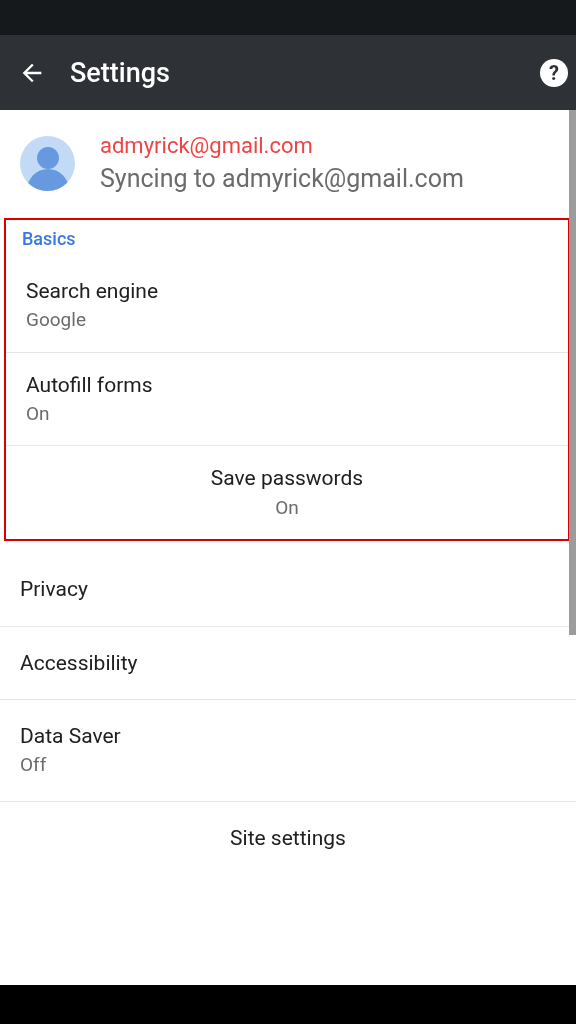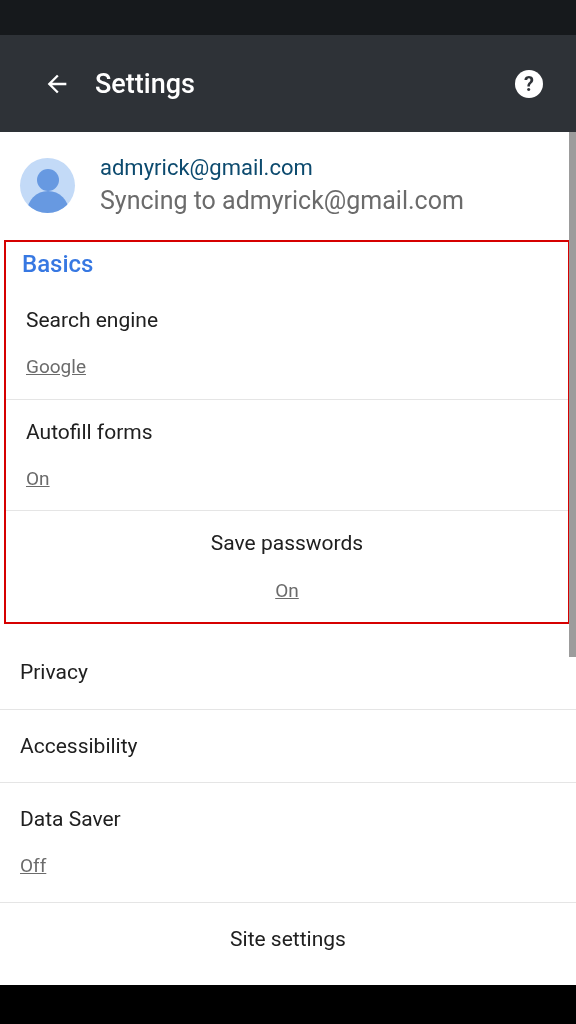--- a/index.html
+++ b/index.html
@@ -13,25 +13,25 @@
       height: 1024px;
       background: #fff;
       overflow: hidden;
       position: relative;
     }
     .status-bar {
       height: 35px;
       background: #16191c;
     }
     .app-bar {
-      height: 97px;
+      height: 75px;
       background: #2e3237;
       display: flex;
       align-items: center;
-      padding: 0 33px;
+      padding: 0 8px;
       color: #fff;
     }
     .back-btn {
       width: 48px;
       height: 48px;
       display: flex;
       align-items: center;
       justify-content: center;
       cursor: pointer;
     }
@@ -100,30 +100,30 @@
       width: 42px;
       height: 26px;
       background: #6799e1;
       border-radius: 26px 26px 0 0;
       position: absolute;
       bottom: -4px;
       left: 7px;
     }
     .account-text .email {
       font-size: 22px;
-      color: #0c4a6e;
+      color: #ef4444;
       line-height: 1.3;
     }
     .account-text .sync {
       font-size: 25px;
       color: #6b6b6b;
       line-height: 1.4;
     }
     .section-header {
-      font-size: 24px;
+      font-size: 18px;
       font-weight: 500;
       color: #3778e2;
       padding: 10px 20px 10px 20px;
     }
     .item {
       padding: 18px 20px;
       border-bottom: 1px solid #e5e5e5;
       cursor: pointer;
     }
     .item:last-child {
@@ -132,22 +132,21 @@
     }
     .item .label {
       font-size: 21px;
       color: #202020;
       line-height: 1.35;
     }
     .item .value {
       font-size: 19px;
       color: #6b6b6b;
       line-height: 1.4;
-      margin-top: 20px;
-      text-decoration: underline;
+      margin-top: 2px;
     }
     .basics-box {
       border: 2px solid #d60000;
       margin: 0 6px 0 4px;
     }
     .basics-box .section-header {
       padding-top: 8px;
       padding-left: 16px;
     }
     .basics-box .item {

